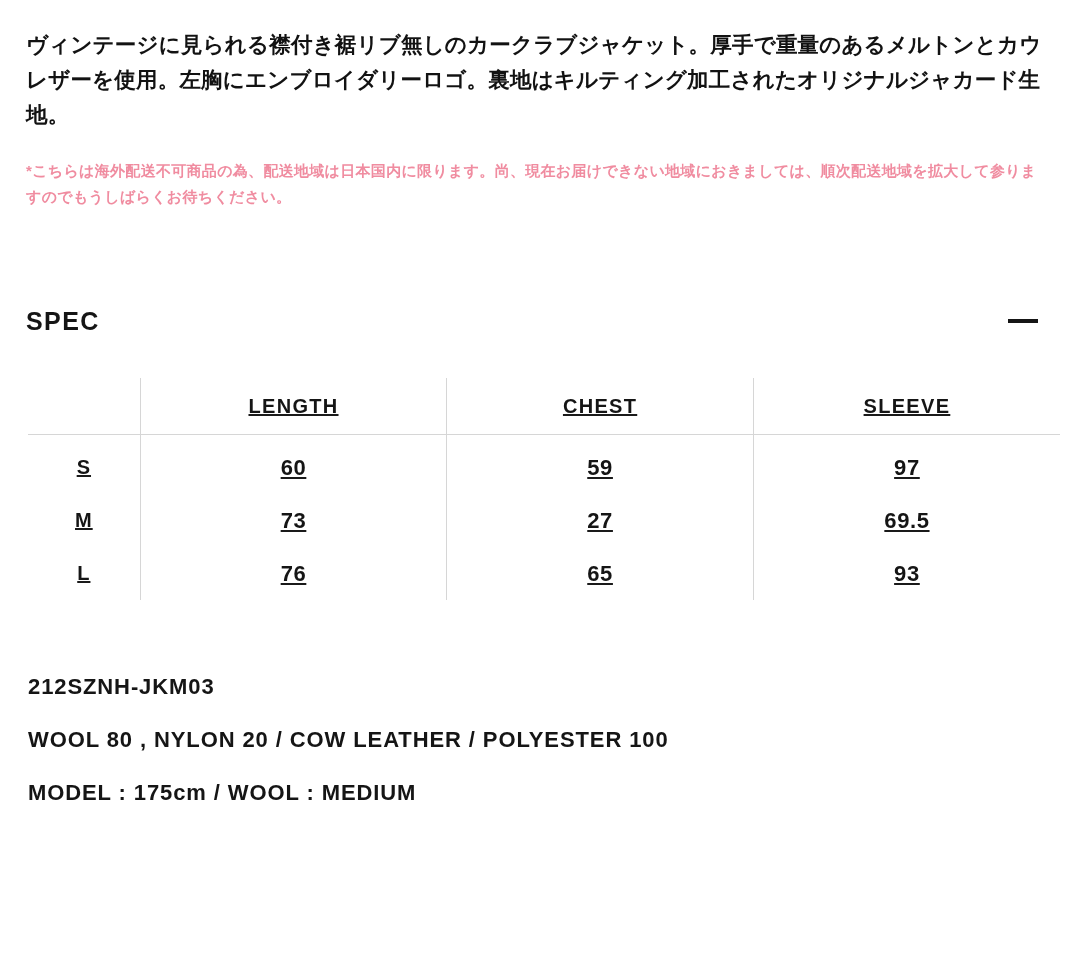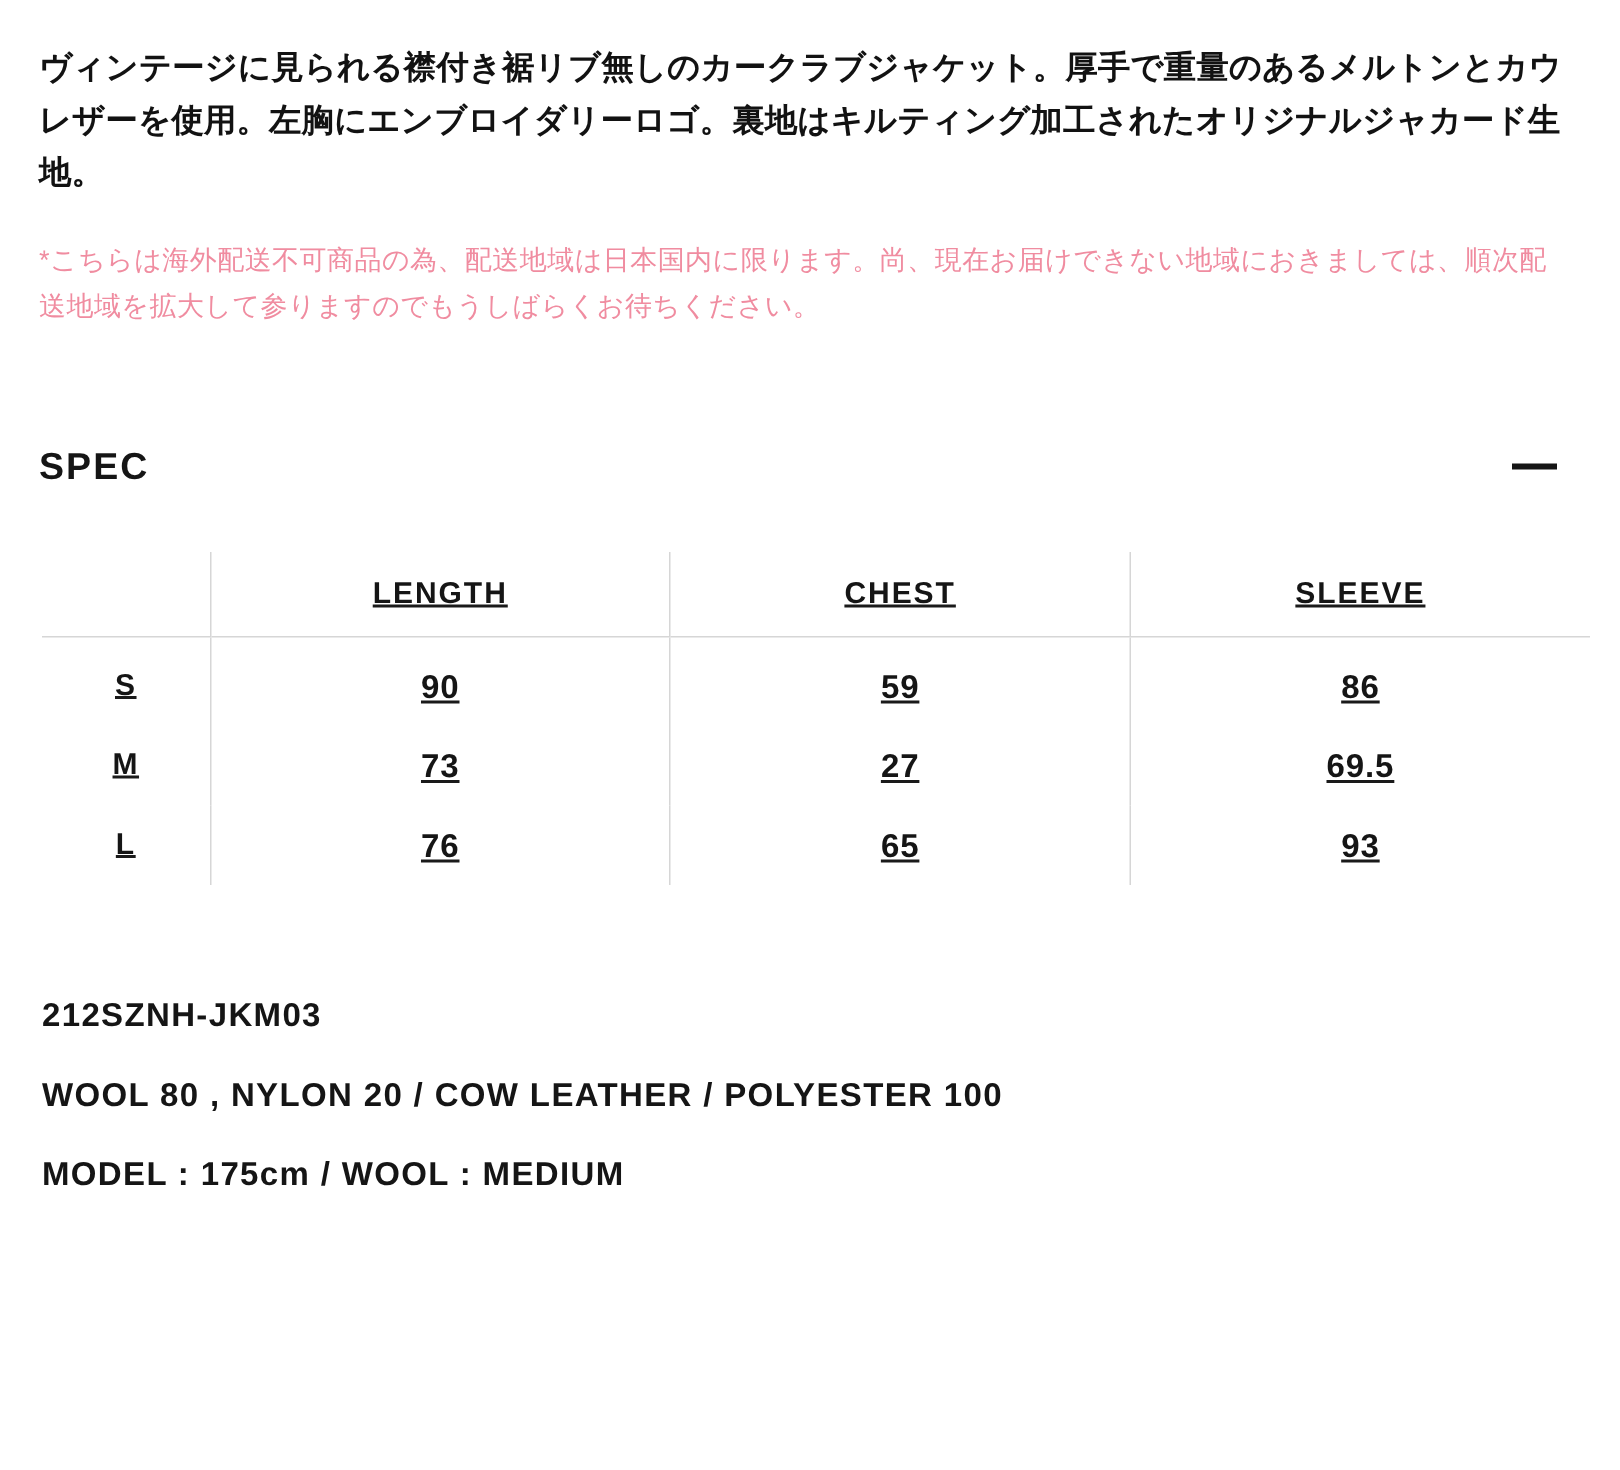--- a/index.html
+++ b/index.html
@@ -29,31 +29,31 @@
     line-height: 1.62;
     letter-spacing: 0.2px;
     color: #121212;
     font-weight: 700;
     margin: 0;
     max-width: 1035px;
   }
 
   .notice {
     margin-top: 26px;
-    font-size: 18px;
+    font-size: 15px;
     line-height: 1.72;
     letter-spacing: 0.3px;
     color: #f08ca0;
-    font-weight: 400;
+    font-weight: 700;
     max-width: 1035px;
   }
 
   
   .spec-header {
-    margin-top: 76px;
+    margin-top: 96px;
     display: flex;
     align-items: center;
     justify-content: space-between;
     padding-right: 6px;
   }
   .spec-title {
     font-size: 25px;
     font-weight: 700;
     letter-spacing: 1.4px;
     color: #151515;
@@ -164,23 +164,23 @@
         <tr>
           <th class="head-blank"></th>
           <th class="head-cell">LENGTH</th>
           <th class="head-cell">CHEST</th>
           <th class="head-cell">SLEEVE</th>
         </tr>
       </thead>
       <tbody>
         <tr class="first-body">
           <td class="size-cell">S</td>
-          <td class="val-cell">90</td>
+          <td class="val-cell">60</td>
           <td class="val-cell">59</td>
-          <td class="val-cell">86</td>
+          <td class="val-cell">97</td>
         </tr>
         <tr>
           <td class="size-cell">M</td>
           <td class="val-cell">73</td>
           <td class="val-cell">27</td>
           <td class="val-cell">69.5</td>
         </tr>
         <tr>
           <td class="size-cell">L</td>
           <td class="val-cell">76</td>

